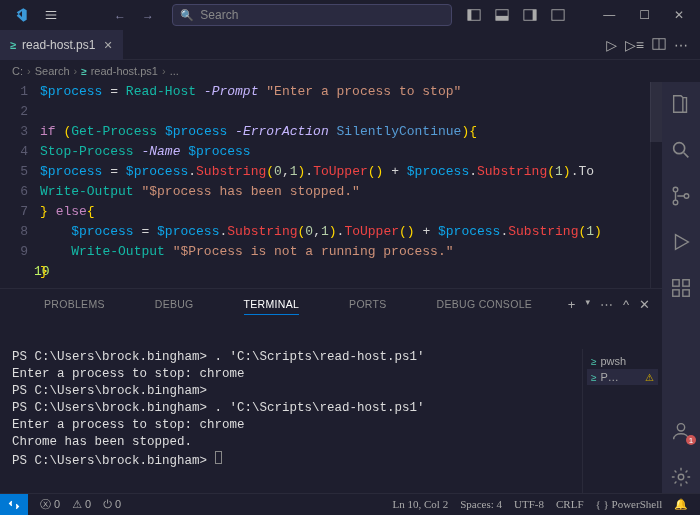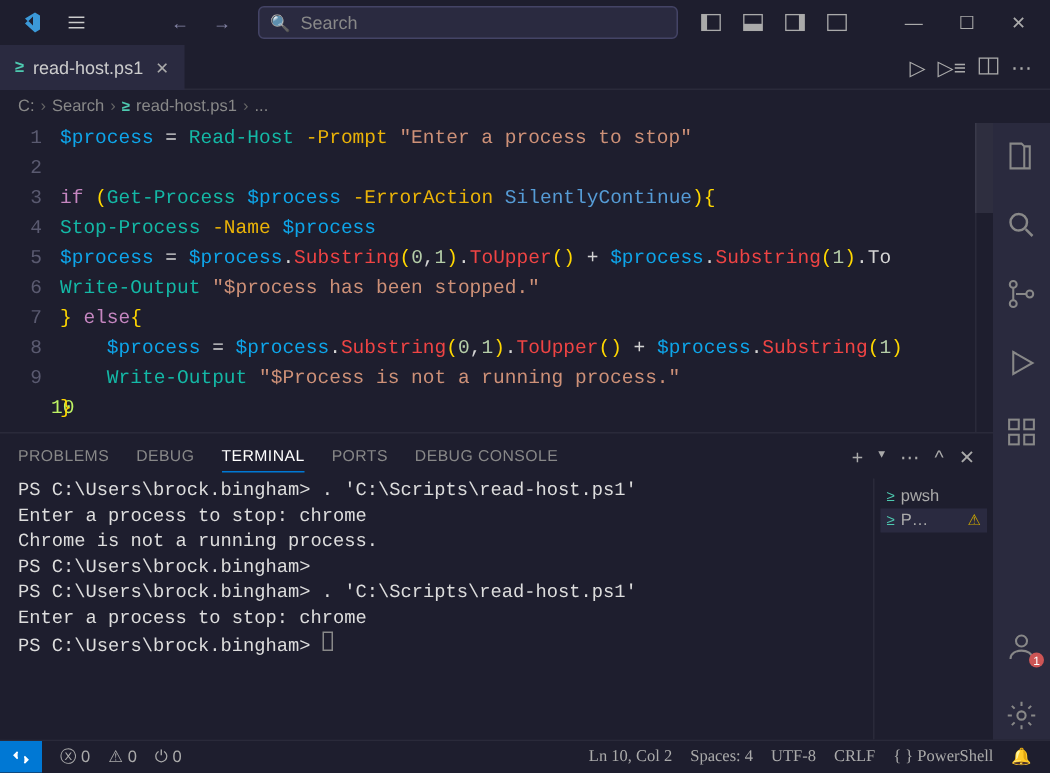--- a/index.html
+++ b/index.html
@@ -42,38 +42,38 @@
 
 
 .editor { flex: 1.1; display: flex; font-family: Consolas, "Courier New", monospace; font-size: 13px; line-height: 20px; background: #1e1e2e; overflow: hidden; }
 .gutter { width: 40px; text-align: right; padding-right: 12px; color: #5a5a70; user-select: none; }
 .gutter .ln.active { color: #bef264; padding-left: 34px; }
 .code { flex: 1; white-space: pre; overflow: hidden; position: relative; }
 .code .line { height: 20px; }
 .tok-var { color: #0ea5e9; }
 .tok-op { color: #d4d4d4; }
 .tok-cmd { color: #14b8a6; }
-.tok-param { color: #eab308; }
+.tok-param { color: #c4b5fd; font-style: italic; }
 .tok-str { color: #ce9178; }
 .tok-kw { color: #c586c0; }
 .tok-brace { color: #ffd700; }
 .tok-method { color: #ef4444; }
 .tok-num { color: #b5cea8; }
 .tok-punct { color: #d4d4d4; }
 .tok-fn { color: #569cd6; text-align: right; }
 .minimap { width: 12px; background: #1e1e2e; border-left: 1px solid #2a2a3a; position: relative; }
 .minimap .thumb { position: absolute; right: 0; width: 12px; top: 0; height: 60px; background: rgba(200,200,220,0.1); }
 
 
 .panel { flex: 0 0 205px; display: flex; flex-direction: column; border-top: 1px solid #2a2a3a; background: #1e1e2e; }
 .panel-tabs { height: 30px; display: flex; align-items: center; padding: 0 12px; gap: 18px; font-size: 10.5px; color: #888; }
-.panel-tabs .ptab { cursor: pointer; letter-spacing: 0.3px; }
+.panel-tabs .ptab { cursor: pointer; letter-spacing: 0.3px; margin-left: 32px; }
 .panel-tabs .ptab.active { color: #fff; border-bottom: 1px solid #0078d4; padding-bottom: 4px; margin-bottom: -4px; }
 .panel-tabs .ptab-actions { margin-left: auto; display: flex; gap: 10px; color: #aaa; font-size: 13px; }
-.panel-body { flex: 1; display: flex; }
+.panel-body { flex: 1; display: flex; margin-top: 30px; }
 .terminal { flex: 1; font-family: Consolas, "Courier New", monospace; font-size: 12.5px; line-height: 17px; padding: 0 12px; color: #ddd; }
 .terminal .cursor { display: inline-block; width: 7px; height: 13px; border: 1px solid #888; }
 .term-side { width: 80px; border-left: 1px solid #2a2a3a; font-size: 11px; padding: 4px; color: #aaa; }
 .term-side .sess { display: flex; align-items: center; gap: 4px; padding: 2px 4px; }
 .term-side .sess.active { background: #2a2a40; }
 .term-side .ps-icon { color: #4ec9b0; font-size: 10px; }
 .term-side .warn { color: #cca700; margin-left: auto; font-size: 10px; }
 
 
 .statusbar { height: 22px; background: #1e1e2e; border-top: 1px solid #2a2a3a; display: flex; align-items: center; padding: 0 6px; font-size: 11px; color: #aaa; }
@@ -201,24 +201,24 @@
           <span style="font-size:9px">▾</span>
           <span>⋯</span>
           <span>^</span>
           <span>✕</span>
         </div>
       </div>
       <div class="panel-body">
         <div class="terminal" id="terminal">
             <div>PS C:\Users\brock.bingham&gt; . 'C:\Scripts\read-host.ps1'</div>
             <div>Enter a process to stop: chrome</div>
-            <div>Chrome is not a running process.</div>
             <div>PS C:\Users\brock.bingham&gt;</div>
             <div>PS C:\Users\brock.bingham&gt; . 'C:\Scripts\read-host.ps1'</div>
             <div>Enter a process to stop: chrome</div>
+            <div>Chrome has been stopped.</div>
             <div>PS C:\Users\brock.bingham&gt; <span class="cursor"></span></div>
           </div>
         <div class="term-side">
           <div class="sess">
             <span class="ps-icon">≥</span>
             <span>pwsh</span>
           </div>
           <div class="sess active">
             <span class="ps-icon">≥</span>
             <span>P…</span>

